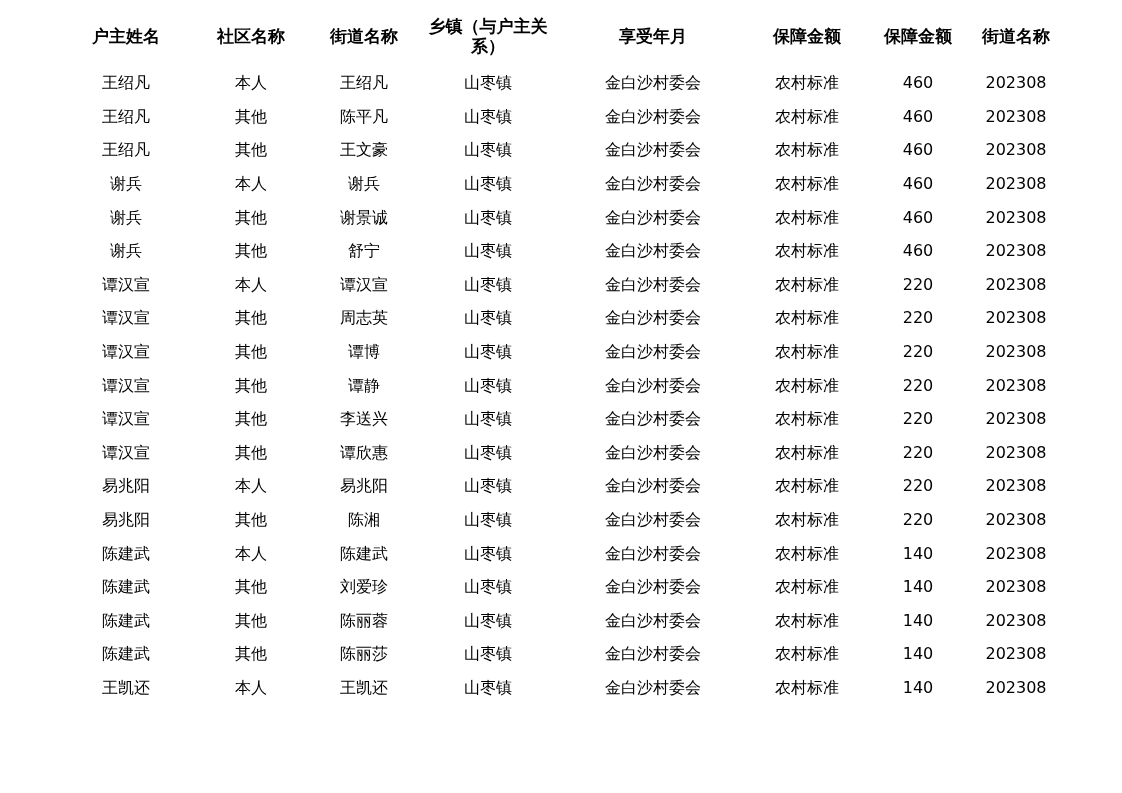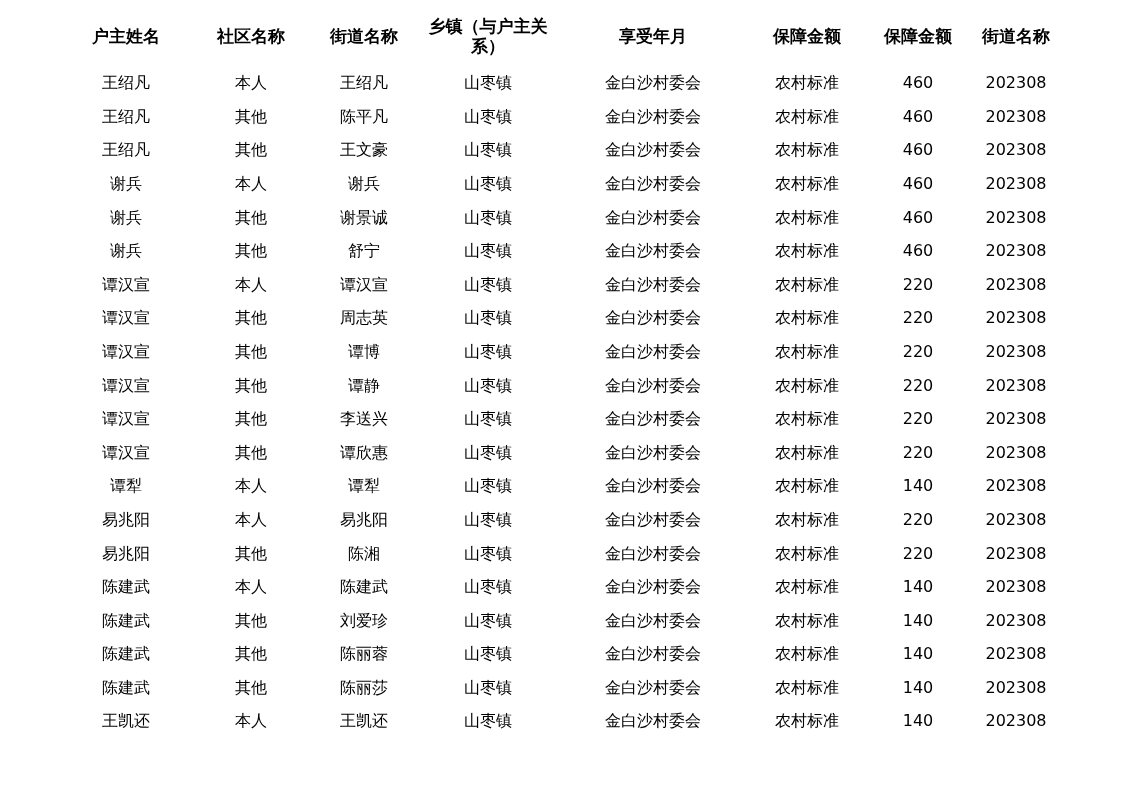--- a/index.html
+++ b/index.html
@@ -195,30 +195,20 @@
           <td>谭汉宣</td>
           <td>其他</td>
           <td>谭欣惠</td>
           <td>山枣镇</td>
           <td>金白沙村委会</td>
           <td>农村标准</td>
           <td>220</td>
           <td>202308</td>
         </tr>
         <tr>
-          <td>谭犁</td>
-          <td>本人</td>
-          <td>谭犁</td>
-          <td>山枣镇</td>
-          <td>金白沙村委会</td>
-          <td>农村标准</td>
-          <td>140</td>
-          <td>202308</td>
-        </tr>
-        <tr>
           <td>易兆阳</td>
           <td>本人</td>
           <td>易兆阳</td>
           <td>山枣镇</td>
           <td>金白沙村委会</td>
           <td>农村标准</td>
           <td>220</td>
           <td>202308</td>
         </tr>
         <tr>

